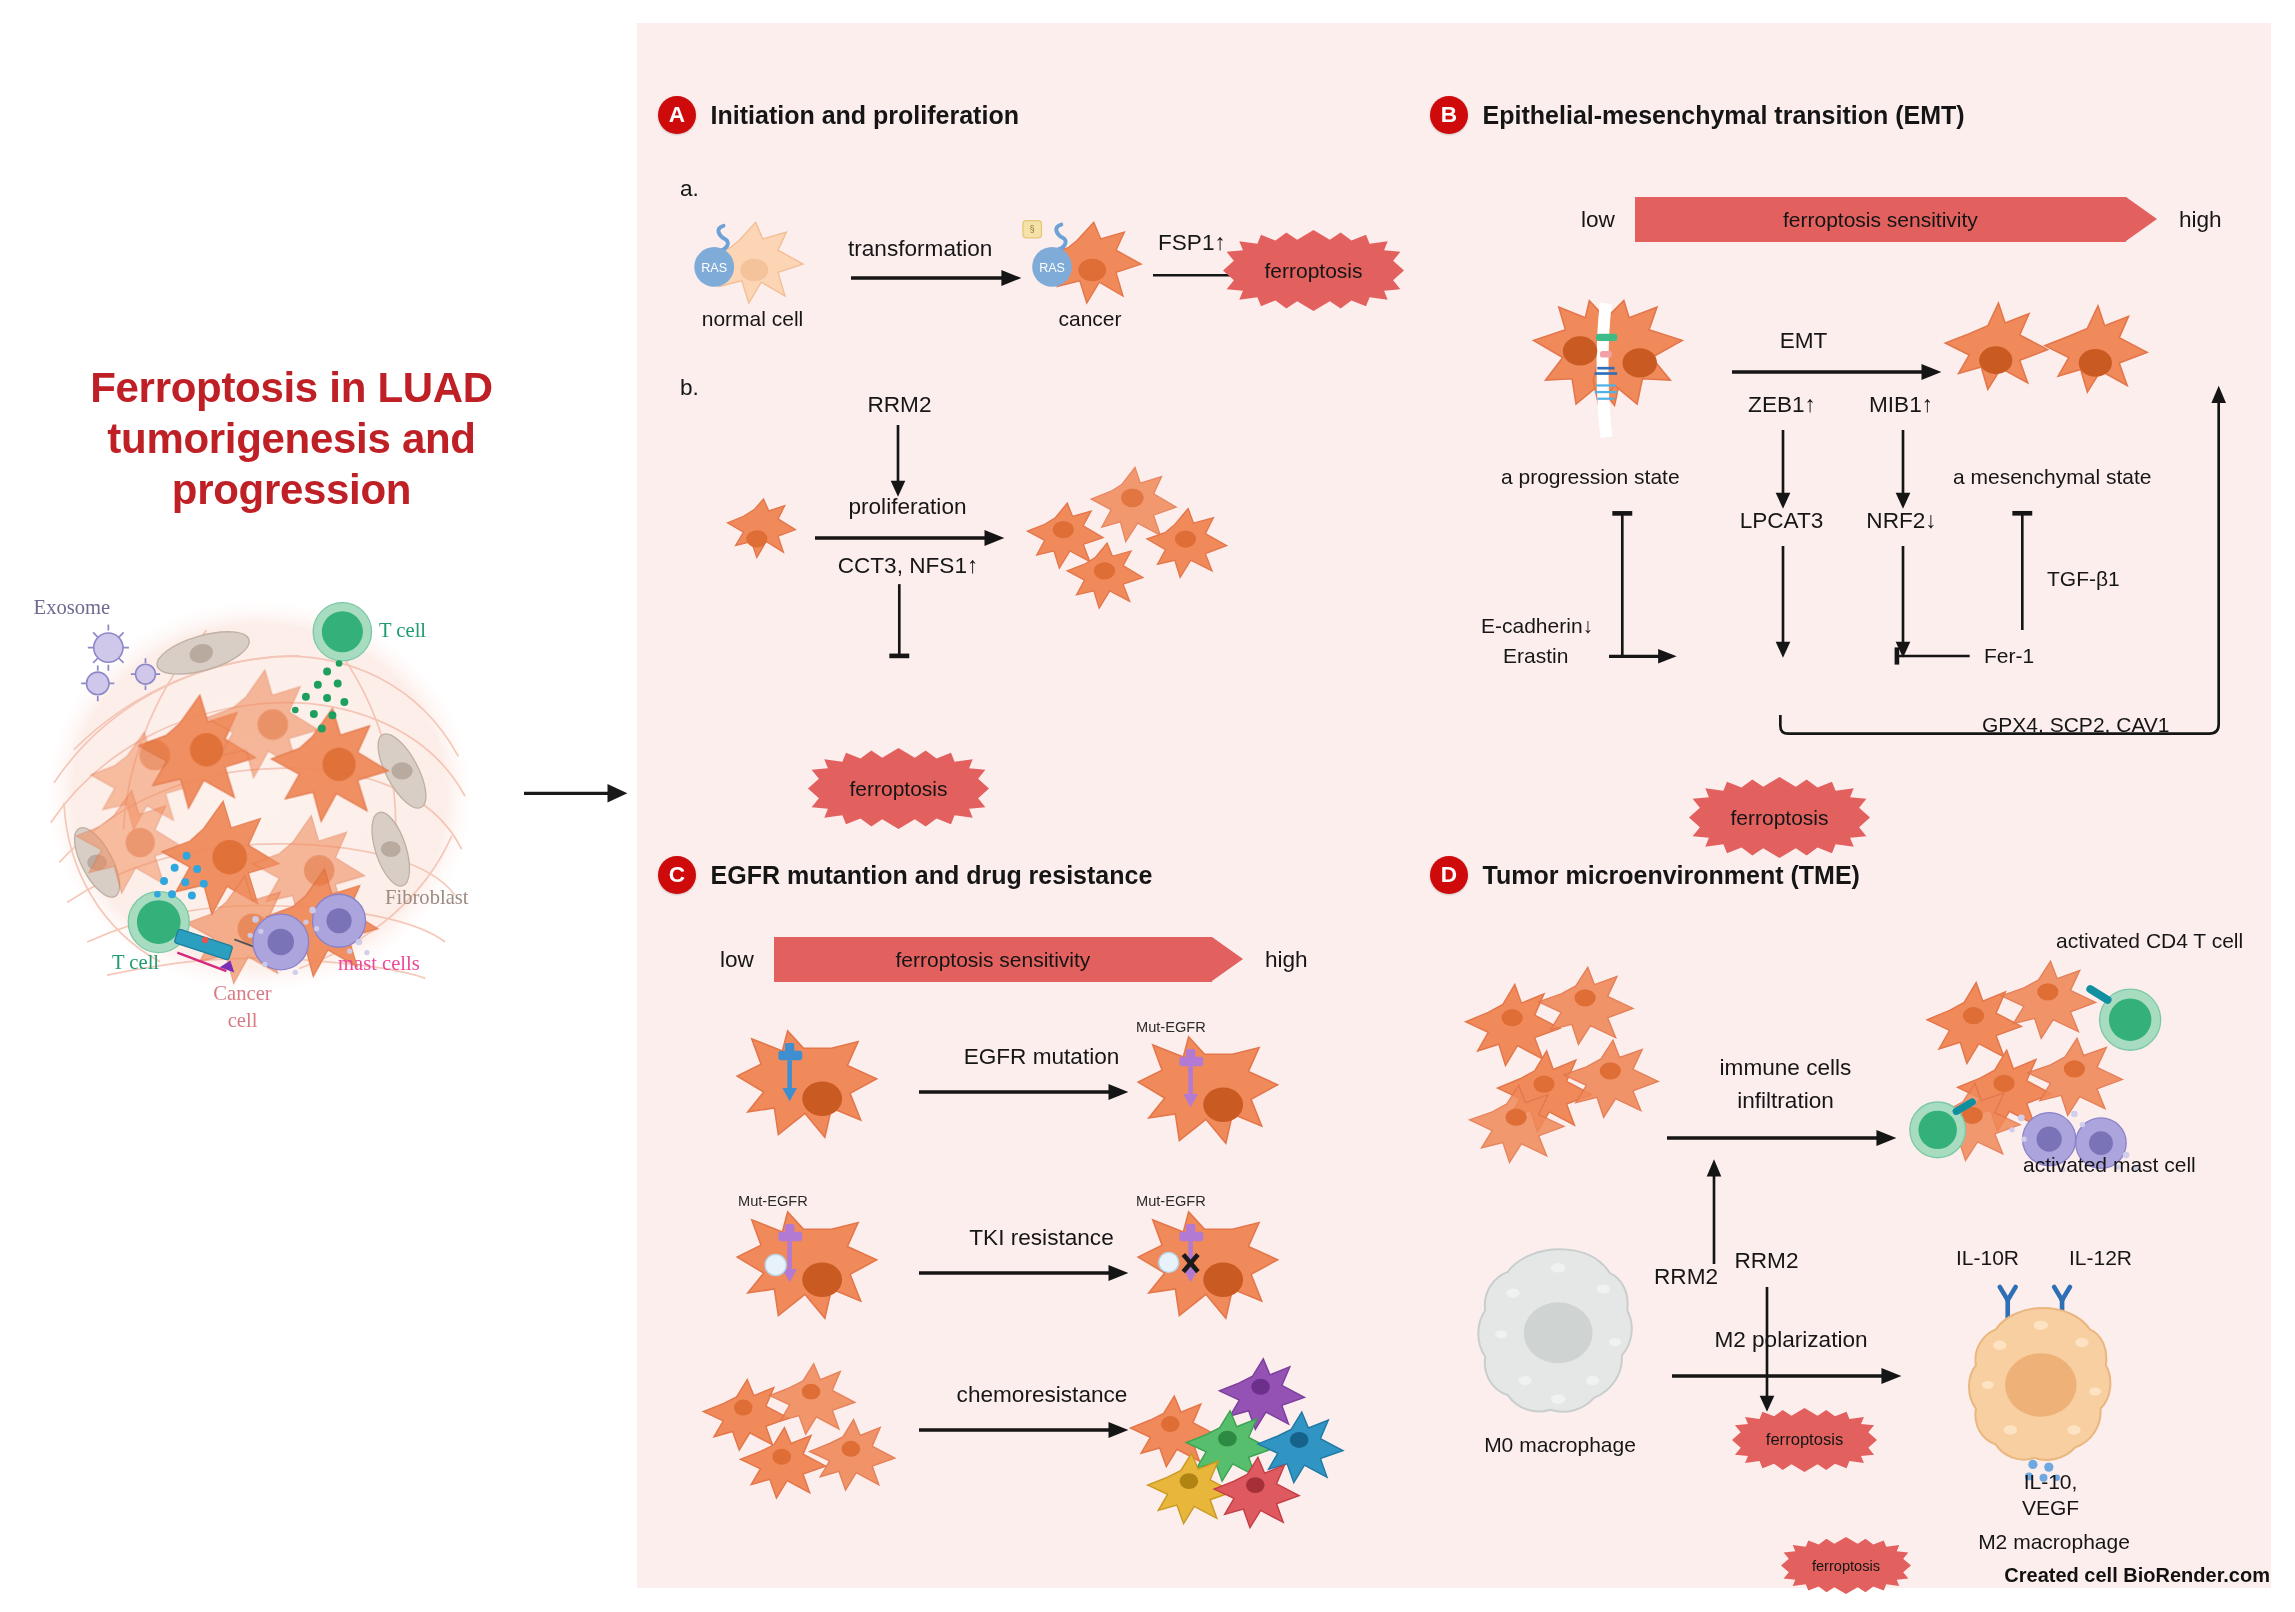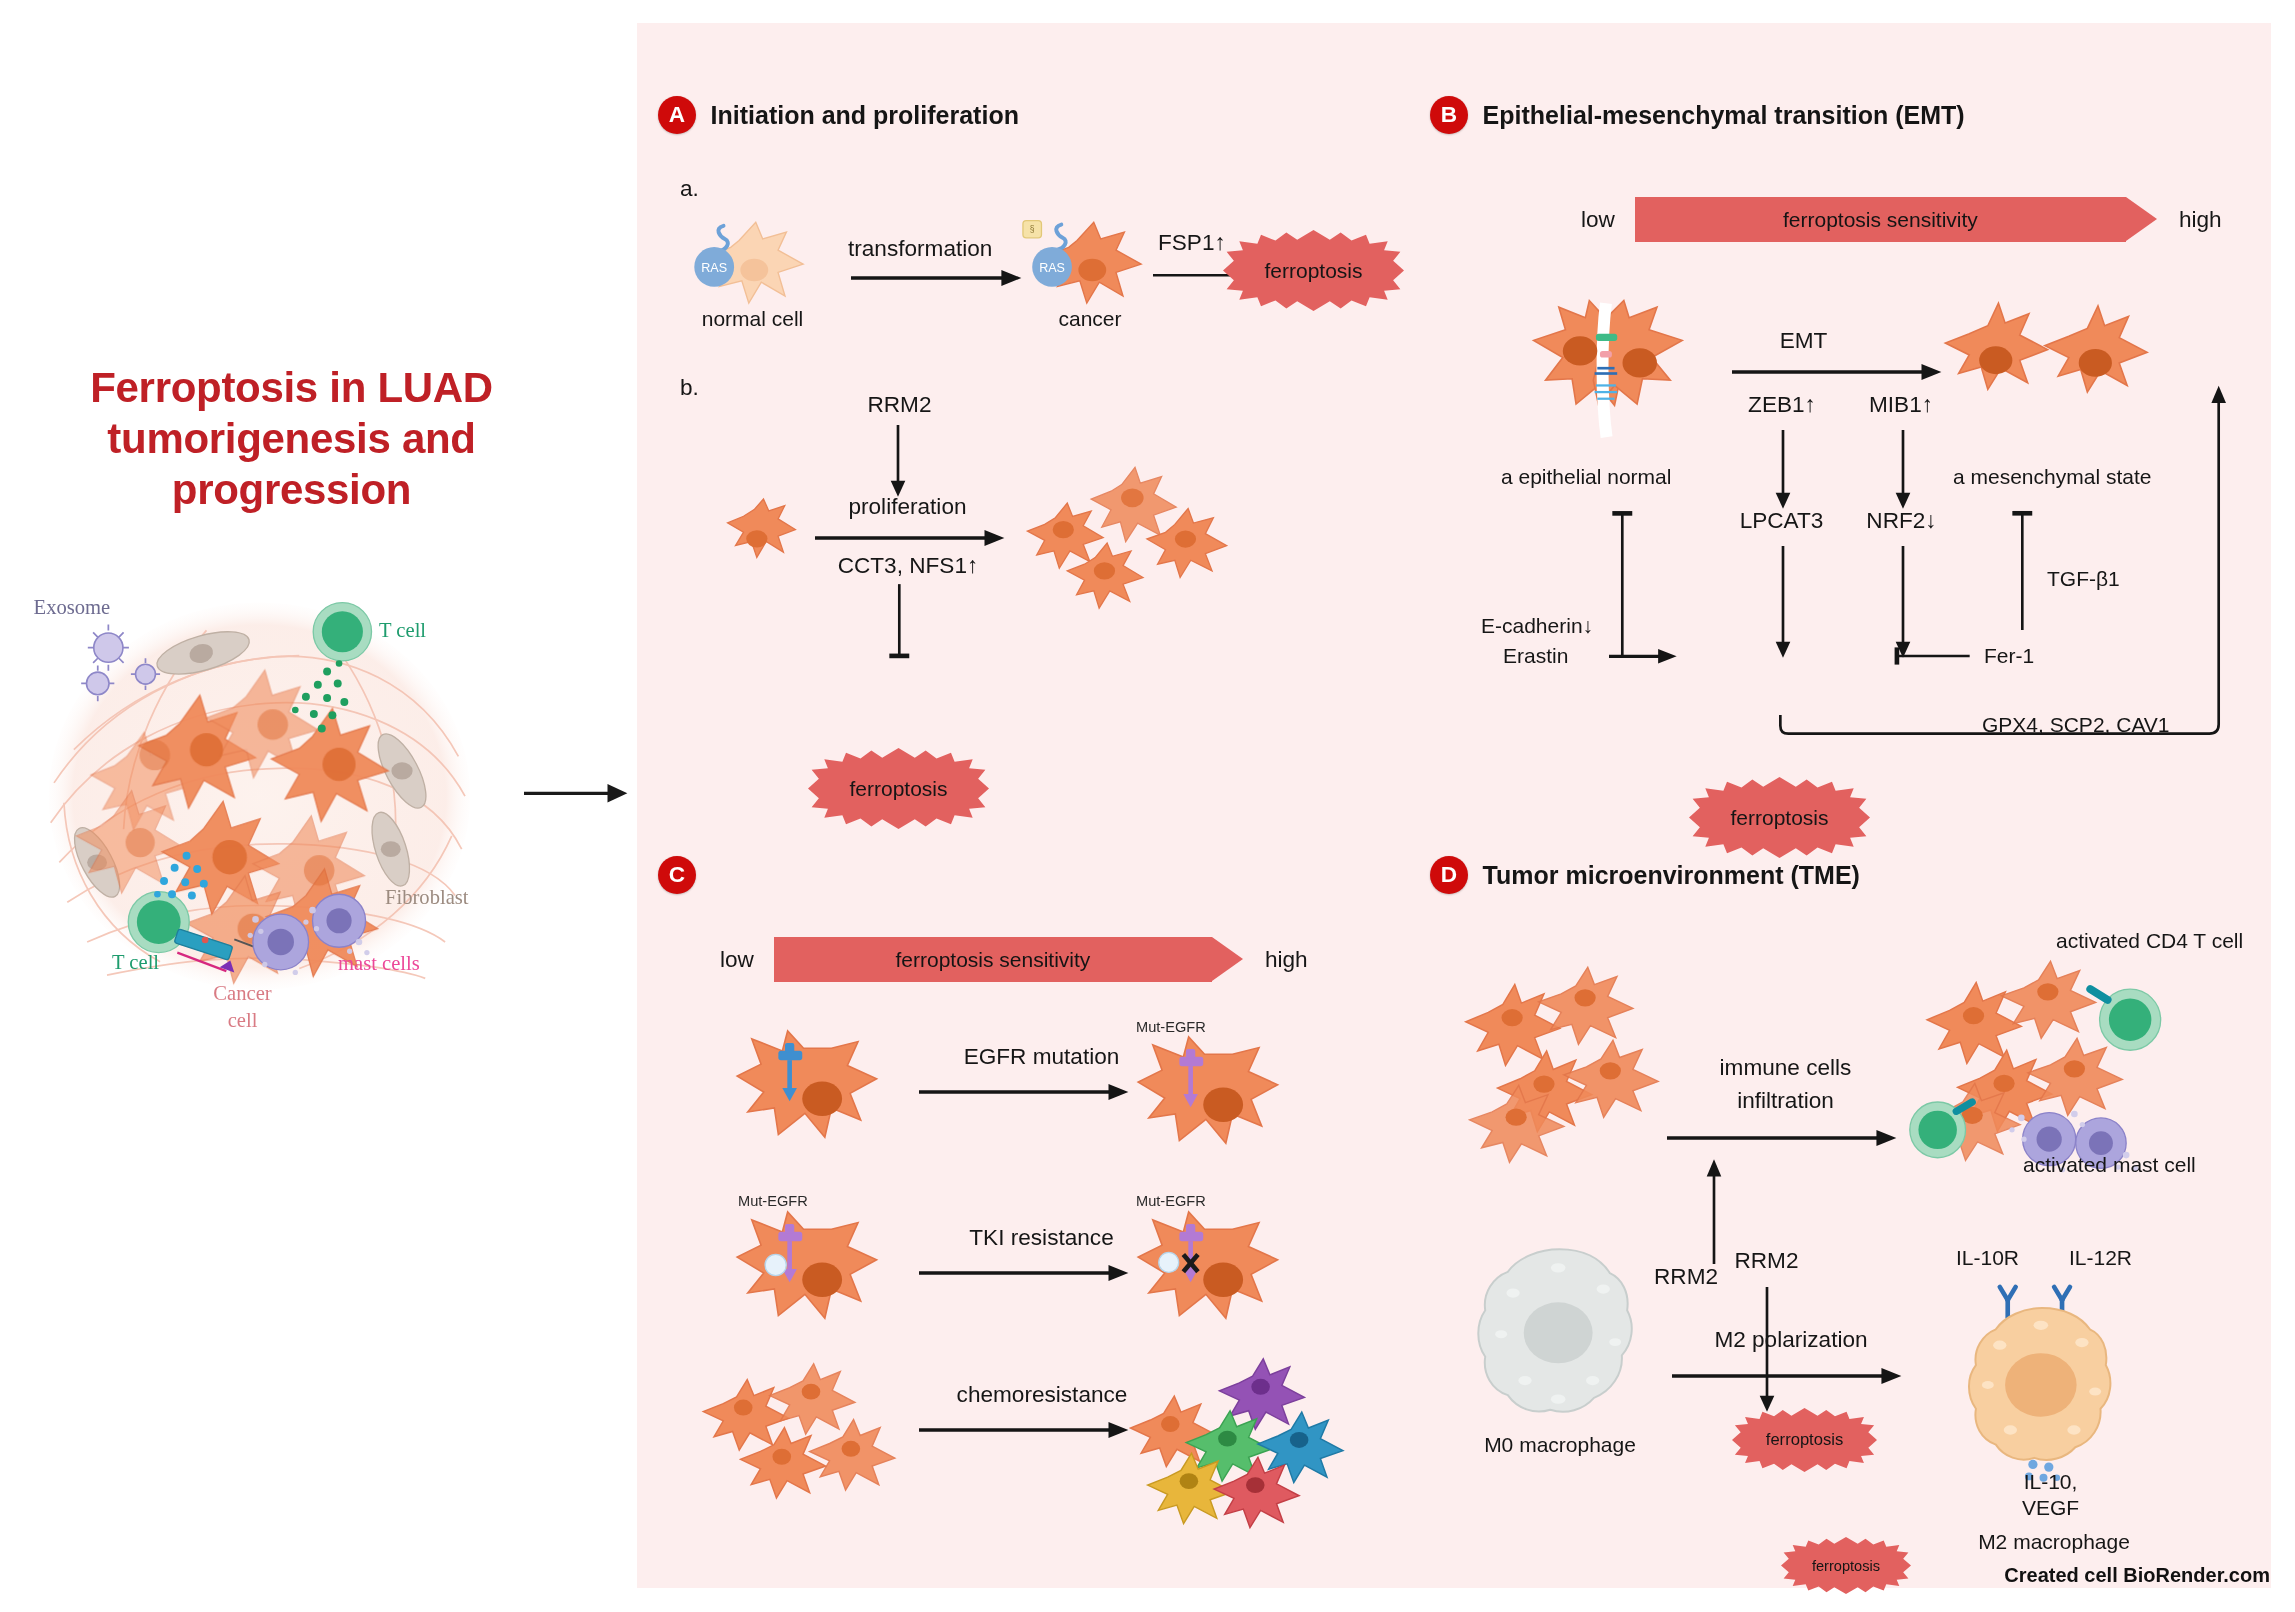--- a/index.html
+++ b/index.html
@@ -393,21 +393,21 @@
         <path d="M108,112 h34"></path>
           <path d="M112,104 h26"></path>
       </g>
       <g stroke="#4fb2e6" stroke-width="3.4">
         <path d="M110,130 h30"></path>
           <path d="M108,140 h34"></path>
           <path d="M112,150 h26"></path>
       </g>
     </svg>
   </div>
-  <div class="abs t-lbl" style="left:1501px;top:465px;">a epithelial normal</div>
+  <div class="abs t-lbl" style="left:1501px;top:465px;">a progression state</div>
 
   <div class="abs t ctr" style="left:1737px;top:328px;width:133px;">EMT</div>
   <div class="abs" style="left:1732px;top:362px;">
     <svg width="212" height="20" viewBox="0 0 320 30">
       <path d="M0,15 L288,15" stroke="#151515" stroke-width="5"></path>
       <path d="M286,3 L316,15 L286,27 Z" fill="#151515"></path>
     </svg>
   </div>
 
   <div class="abs cell" style="left:1948px;top:299px;">
@@ -493,20 +493,21 @@
   <div class="abs" style="left:1771px;top:695px;">
     <svg width="465" height="352" viewBox="0 0 700 530" style="transform:translateY(-312px);">
       <path d="M14,500 L14,516 Q14,528 26,528 L660,528 Q674,528 674,514 L674,26" stroke="#151515" stroke-width="4" fill="none"></path>
       <path d="M663,30 L674,4 L685,30 Z" fill="#151515"></path>
     </svg>
   </div>
   <div class="abs t-lbl" style="left:1934px;top:713px;margin-left:48px;">GPX4, SCP2, CAV1</div>
 
   <div class="abs panel-head" style="left:658px;top:856px;">
     <div class="badge">C</div>
+    <div class="panel-title">EGFR mutantion and drug resistance</div>
   </div>
 
   <div class="abs sens-wrap" style="left:720px;top:937px;">
     <div class="t">low</div>
     <div class="sens-bar" style="width:438px;">
       <span>ferroptosis sensitivity</span>
     </div>
     <div class="t" style="margin-left:33px;">high</div>
   </div>
 

